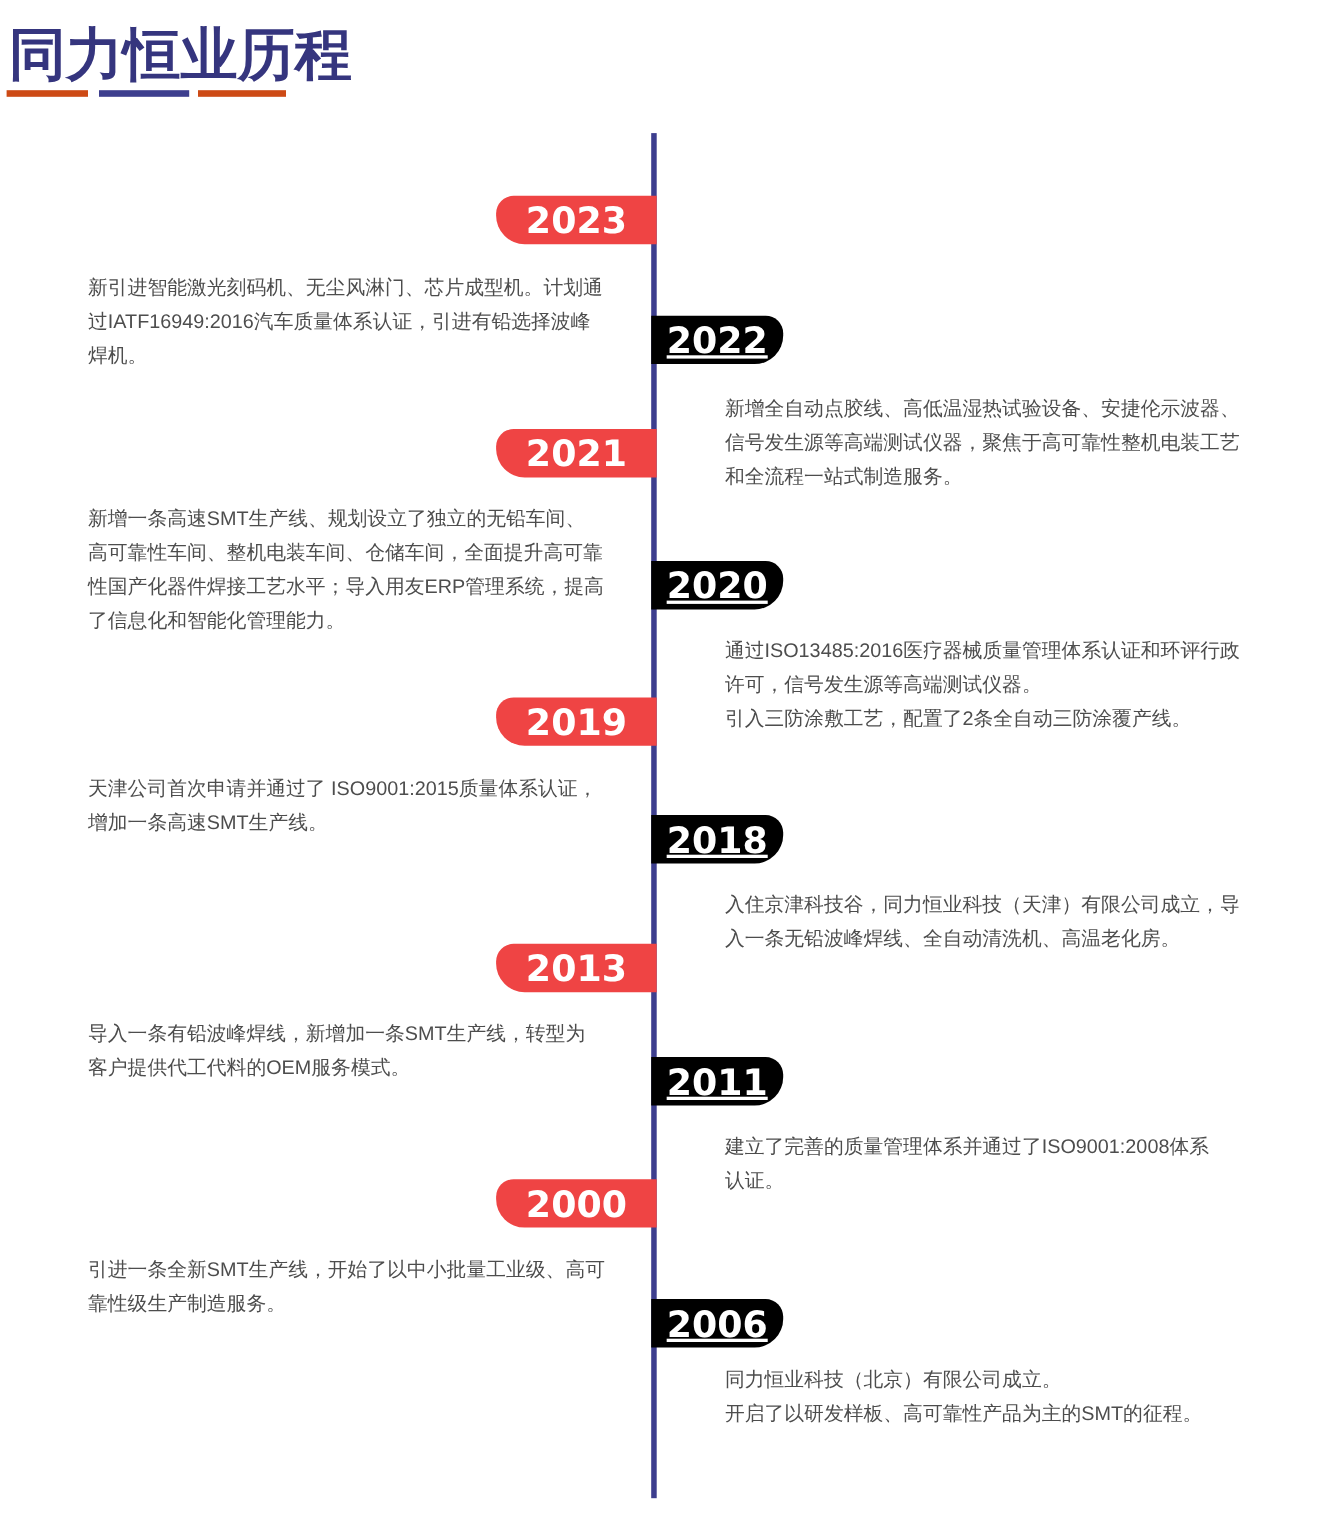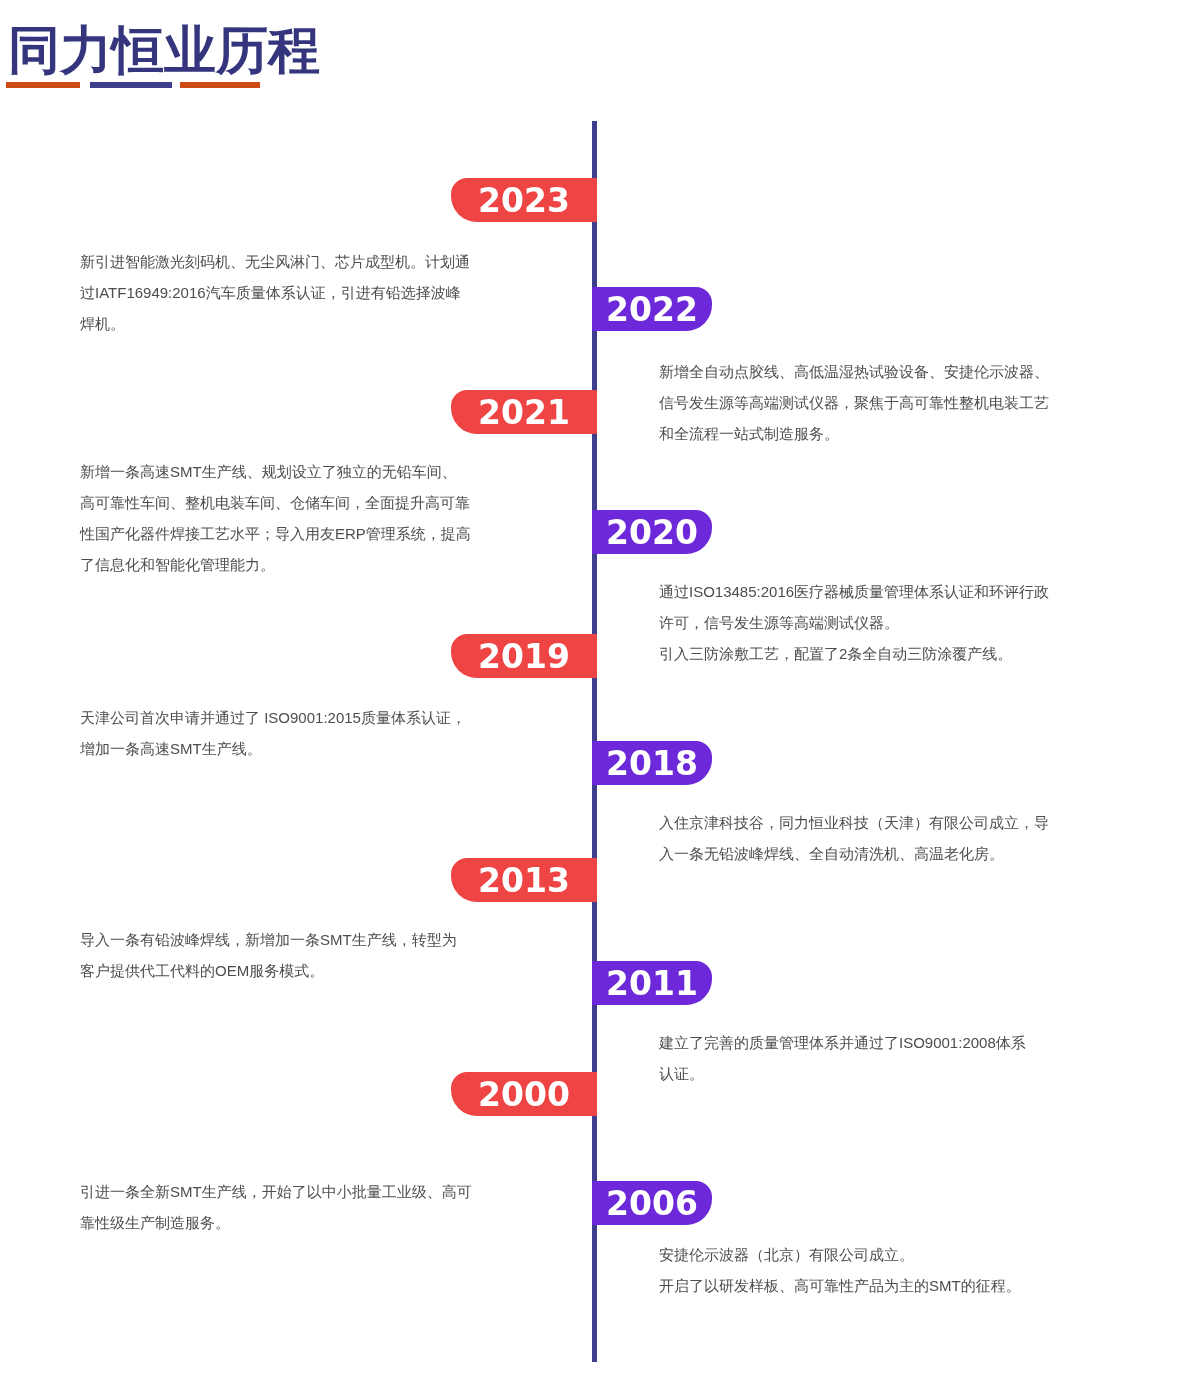--- a/index.html
+++ b/index.html
@@ -20,40 +20,40 @@
   
   .vline{position:absolute;left:592px;top:121px;width:5px;height:1241px;background:#3D3E8E;z-index:1;}
 
   
   .year-label{
     position:absolute;height:44px;line-height:46px;z-index:2;
     color:#ffffff;font-weight:bold;font-size:33px;text-align:center;
     font-family:"DejaVu Sans","Liberation Sans",sans-serif;
   }
   .side-left  .year-label{left:451px;width:146px;background:#ef4444;border-radius:16px 0 0 26px;}
-  .side-right .year-label{left:592px;width:120px;background:#6d28d9;border-radius:0 16px 26px 0;}
+  .side-right .year-label{left:592px;width:120px;background:#000000;border-radius:0 16px 26px 0;text-decoration:underline;}
 
   
   .entry-text{
     position:absolute;margin:0;z-index:2;
-    color:#4D4D4D;font-size:15px;line-height:31px;white-space:pre-line;
+    color:#4D4D4D;font-size:18px;line-height:31px;white-space:pre-line;
   }
   .side-left  .entry-text{left:80px;width:520px;}
   .side-right .entry-text{left:613px;width:520px;margin-left:46px;}
 
   
   .e0 .year-label{top:178px}  .e0 .entry-text{top:246px}
   .e1 .year-label{top:287px}  .e1 .entry-text{top:356px}
   .e2 .year-label{top:390px}  .e2 .entry-text{top:456px}
   .e3 .year-label{top:510px}  .e3 .entry-text{top:576px}
   .e4 .year-label{top:634px}  .e4 .entry-text{top:702px}
   .e5 .year-label{top:741px}  .e5 .entry-text{top:807px}
   .e6 .year-label{top:858px}  .e6 .entry-text{top:924px}
   .e7 .year-label{top:961px}  .e7 .entry-text{top:1027px}
-  .e8 .year-label{top:1072px} .e8 .entry-text{top:1176px}
+  .e8 .year-label{top:1072px} .e8 .entry-text{top:1139px}
   .e9 .year-label{top:1181px} .e9 .entry-text{top:1239px}
 </style>
 </head>
 <body>
 
 <div class="page">
 
   <h1 class="page-title">同力恒业历程</h1>
   <div class="accent-bar bar-1"></div>
   <div class="accent-bar bar-2"></div>
@@ -117,18 +117,18 @@
     </div>
 
     <div class="entry e8 side-left">
       <div class="year-label">2000</div>
       <p class="entry-text">引进一条全新SMT生产线，开始了以中小批量工业级、高可
 靠性级生产制造服务。</p>
     </div>
 
     <div class="entry e9 side-right">
       <div class="year-label">2006</div>
-      <p class="entry-text">安捷伦示波器（北京）有限公司成立。
+      <p class="entry-text">同力恒业科技（北京）有限公司成立。
 开启了以研发样板、高可靠性产品为主的SMT的征程。</p>
     </div>
 
   </div>
 </div>
 
 </body></html>

